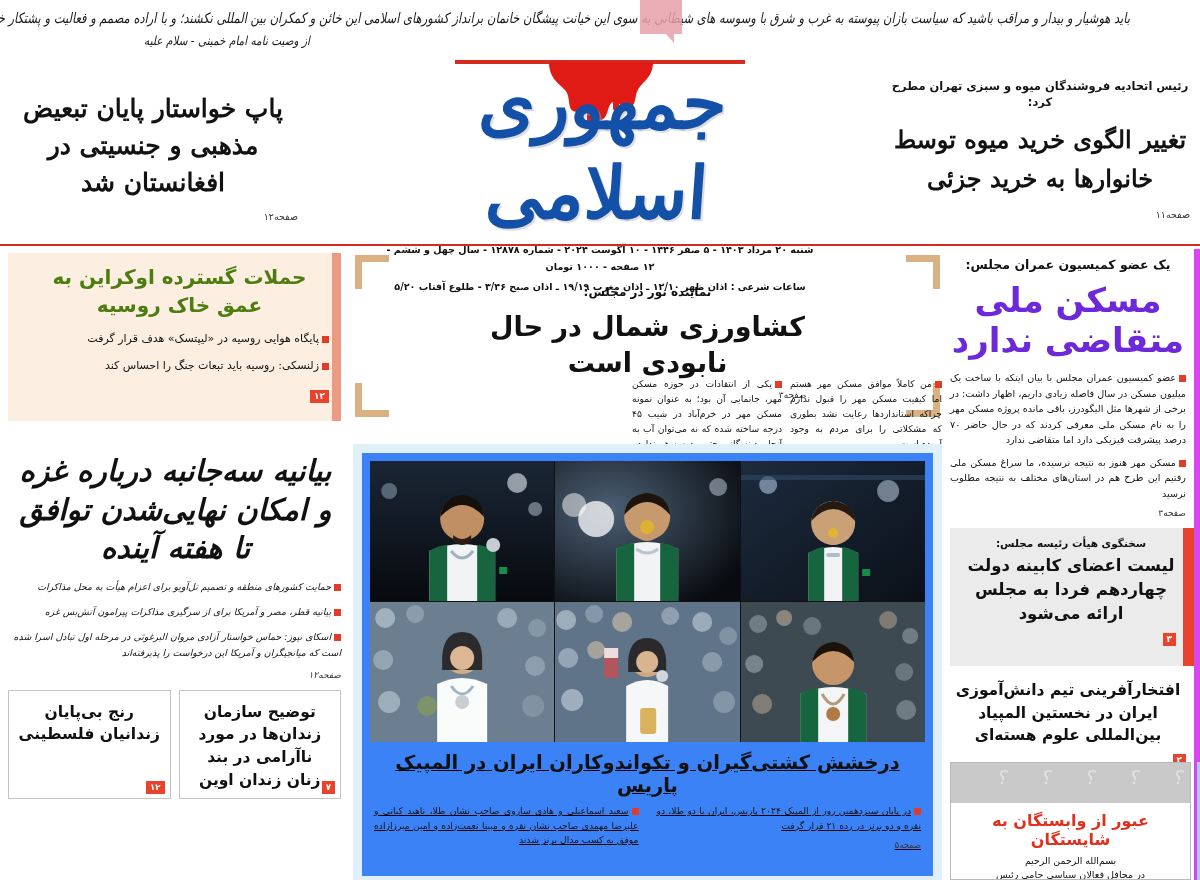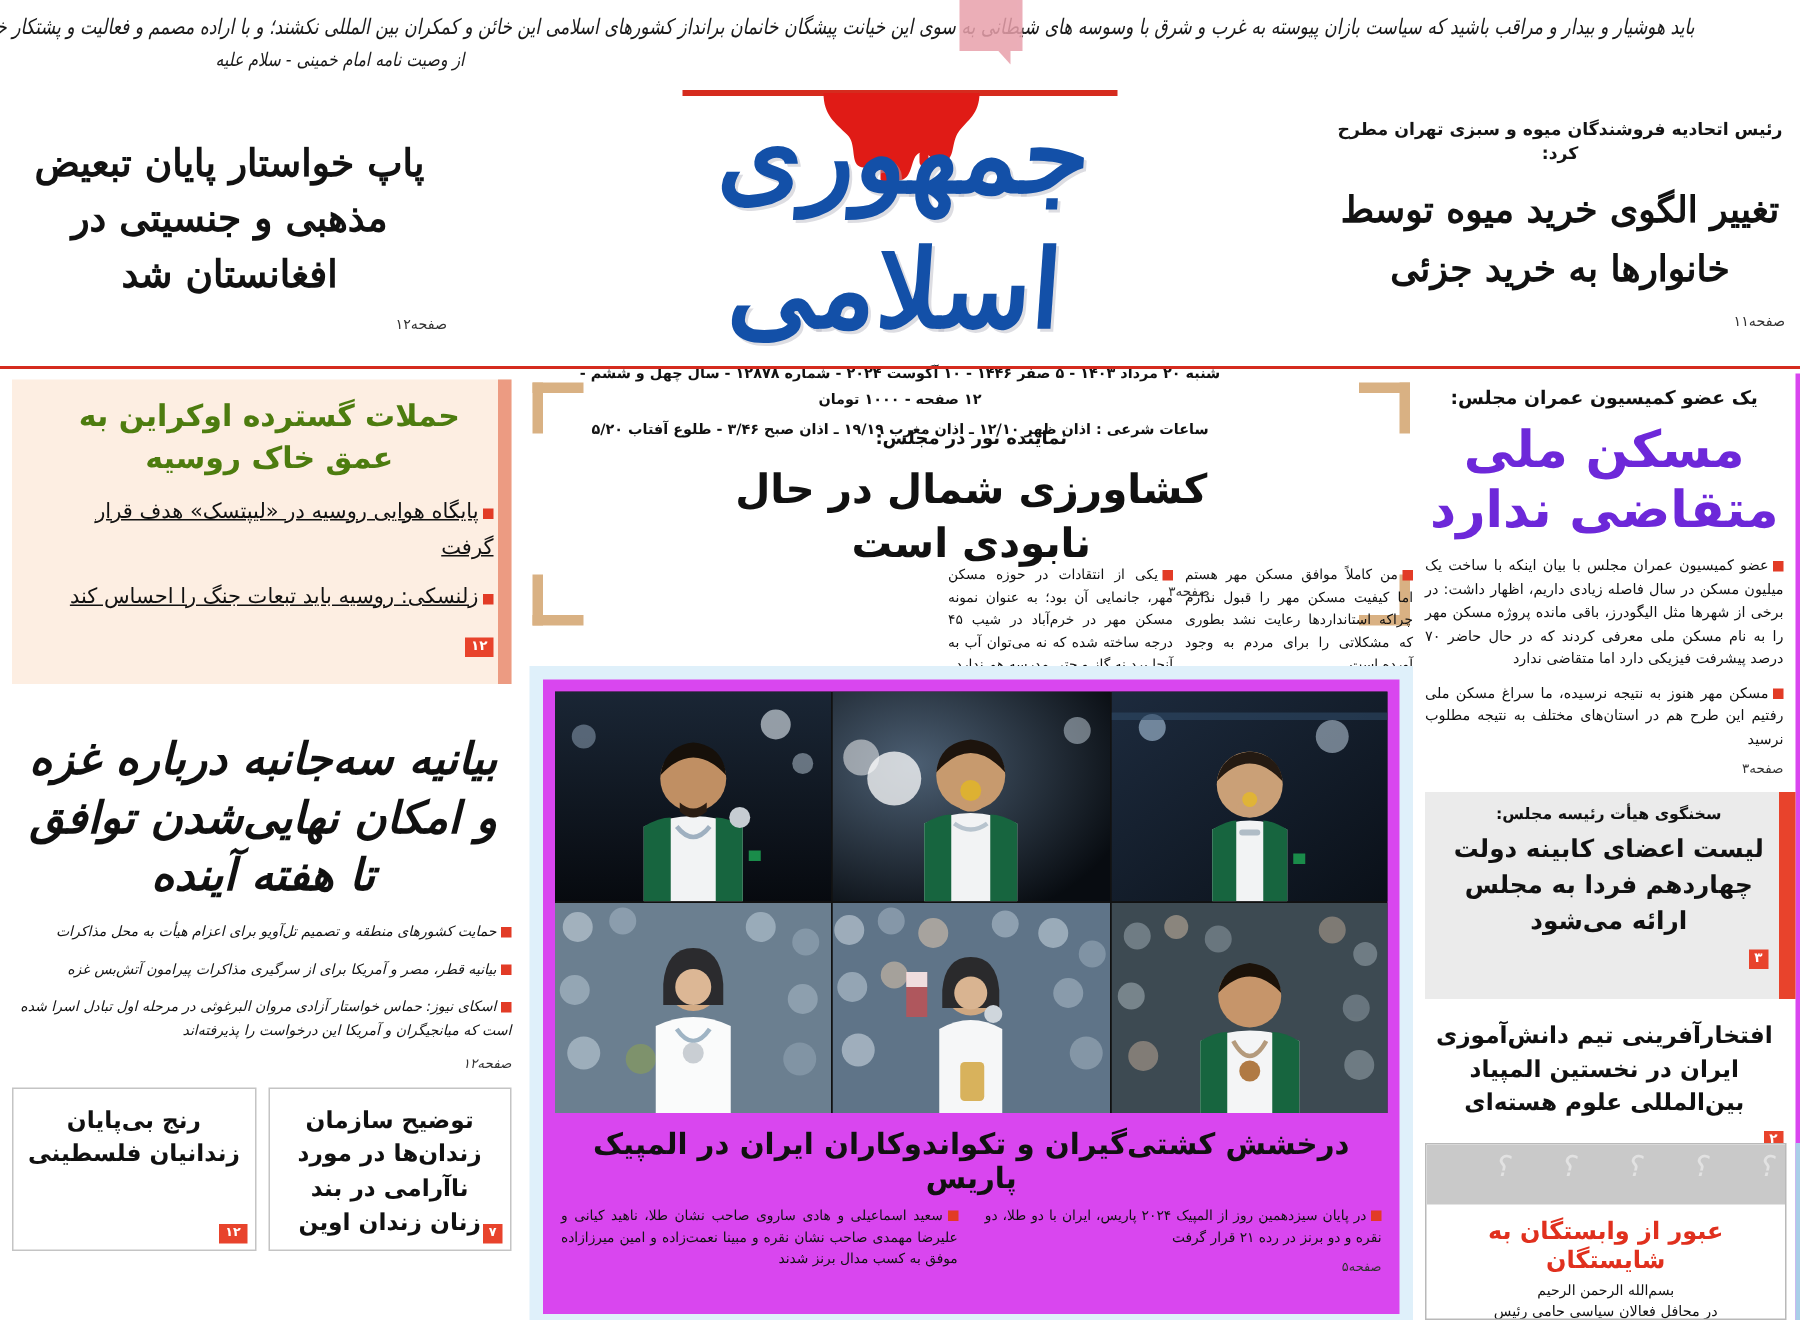--- a/index.html
+++ b/index.html
@@ -96,21 +96,21 @@
 
   
   .rule-red-thin { position:absolute; left:0; right:0; height:2px; background:#d52b1e; }
 
   
   .body-area { position: absolute; top: 249px; right: 0; left: 0; bottom: 0; }
 
   
   .col-right {
     position: absolute; top: 0; right: 0; width: 256px; height: 631px;
-    border-right: 3px solid #d946ef; padding: 4px 8px 0 6px;
+    border-right: 6px solid #d946ef; padding: 4px 8px 0 6px;
   }
   .lead-kicker {
     text-align: center; font-size: 12.5px; font-weight: 700; color: #111;
     margin: 4px 0 8px;
   }
   .lead-hl {
     text-align: center; font-size: 34px; font-weight: 800; color: #6d28d9;
     line-height: 1.18; letter-spacing: -.6px; margin-bottom: 10px;
   }
   .lead-body {
@@ -187,21 +187,21 @@
   .center-inner { width: 330px; margin: 16px auto; text-align: center; padding-top: 14px; }
   .center-inner .kick { font-size: 12px; font-weight: 700; color: #111; margin-bottom: 10px; }
   .center-inner .hl { font-size: 27px; font-weight: 800; color: #111; line-height: 1.32; letter-spacing:-.4px; }
   .center-inner .pg { font-size: 9px; color: #333; margin-top: 10px; text-align: right; padding-right: 6px; }
 
   
   .photo-panel {
     position: absolute; top: 195px; right: 2px; left: 2px; height: 441px;
     background: #dff0fa; padding: 9px;
   }
-  .photo-inner { background: #d946ef; height: 100%; padding: 8px 8px 0; }
+  .photo-inner { background: #3b82f6; height: 100%; padding: 8px 8px 0; text-decoration: underline; }
   .photo-grid {
     display: grid; grid-template-columns: 1fr 1fr 1fr; grid-template-rows: 140px 140px;
     gap: 1px; background: #111;
   }
   .ph { position: relative; overflow: hidden; }
   .cap-hl {
     text-align: center; font-size: 19.5px; font-weight: 800; color: #111;
     margin-top: 9px; letter-spacing: -.3px;
   }
   .cap-cols { display: flex; gap: 18px; margin-top: 7px; padding: 0 4px; }
@@ -215,21 +215,21 @@
   }
   .box-cream {
     position: relative; background: #fdeee2; margin: 4px 4px 0 2px;
     padding: 10px 12px 18px 22px; text-align: center;
   }
   .box-cream:before {
     content: ""; position: absolute; top: 0; right: 0; bottom: 0;
     width: 9px; background: #ec9b82;
   }
   .box-cream .hl { font-size: 20px; font-weight: 700; color: #4d7c0f; line-height: 1.42; }
-  .box-cream .sub { font-size: 14px; color: #111; line-height: 1.75; margin-top: 9px; text-align: right; text-decoration: underline; }
+  .box-cream .sub { font-size: 11px; color: #111; line-height: 1.75; margin-top: 9px; text-align: right; }
 
   .gaza { margin-top: 31px; padding: 0 4px; text-align: center; font-style: italic; }
   .gaza .hl {
     font-size: 29.5px; font-weight: 800; color: #111; line-height: 1.3; letter-spacing: -.6px;
   }
   .gaza .subs { margin-top: 12px; font-size: 9.4px; line-height: 1.68; color: #111; text-align: right; }
   .gaza .subs p { margin-bottom: 9px; }
   .gaza .pg { font-size: 9px; color: #333; text-align: right; margin-top: 2px; }
 
   .mini-row { display: flex; gap: 8px; margin: 10px 4px 0 2px; }

